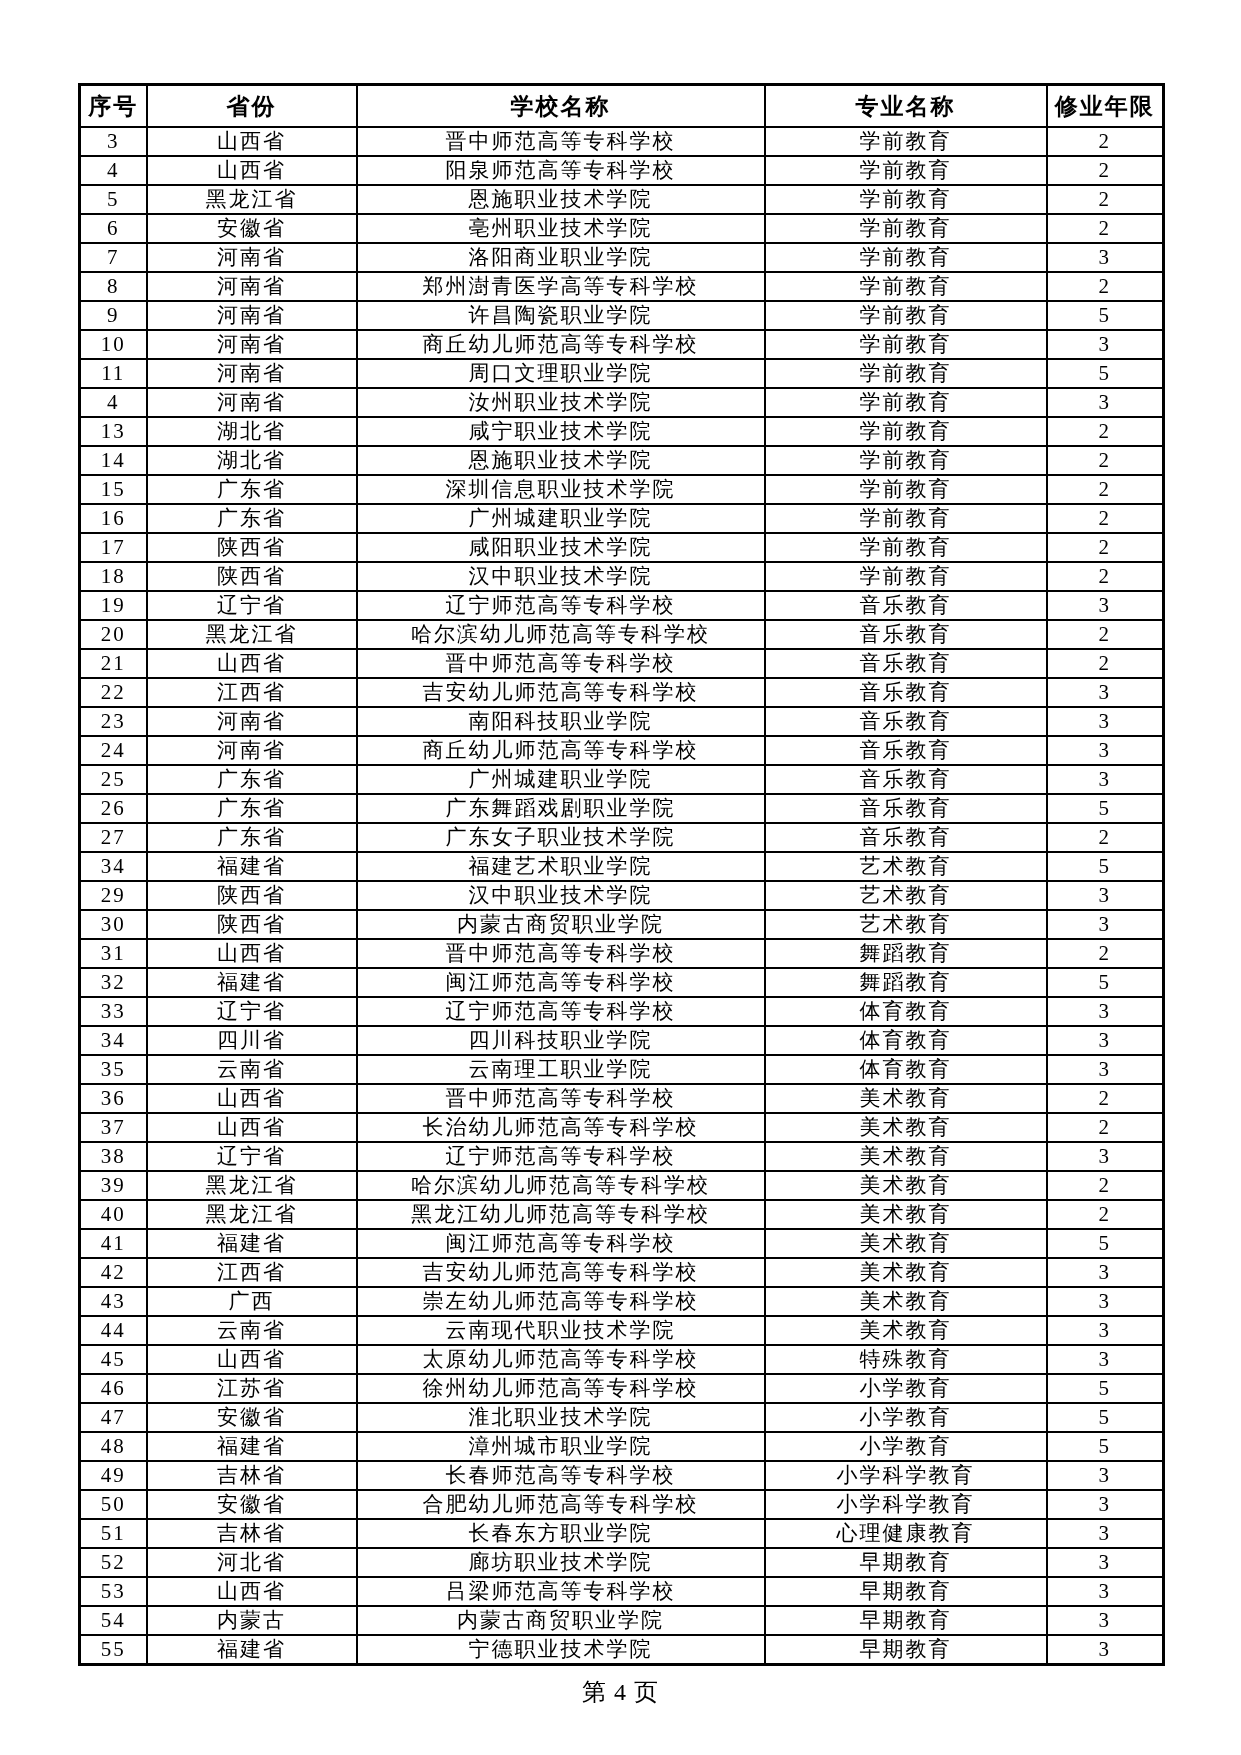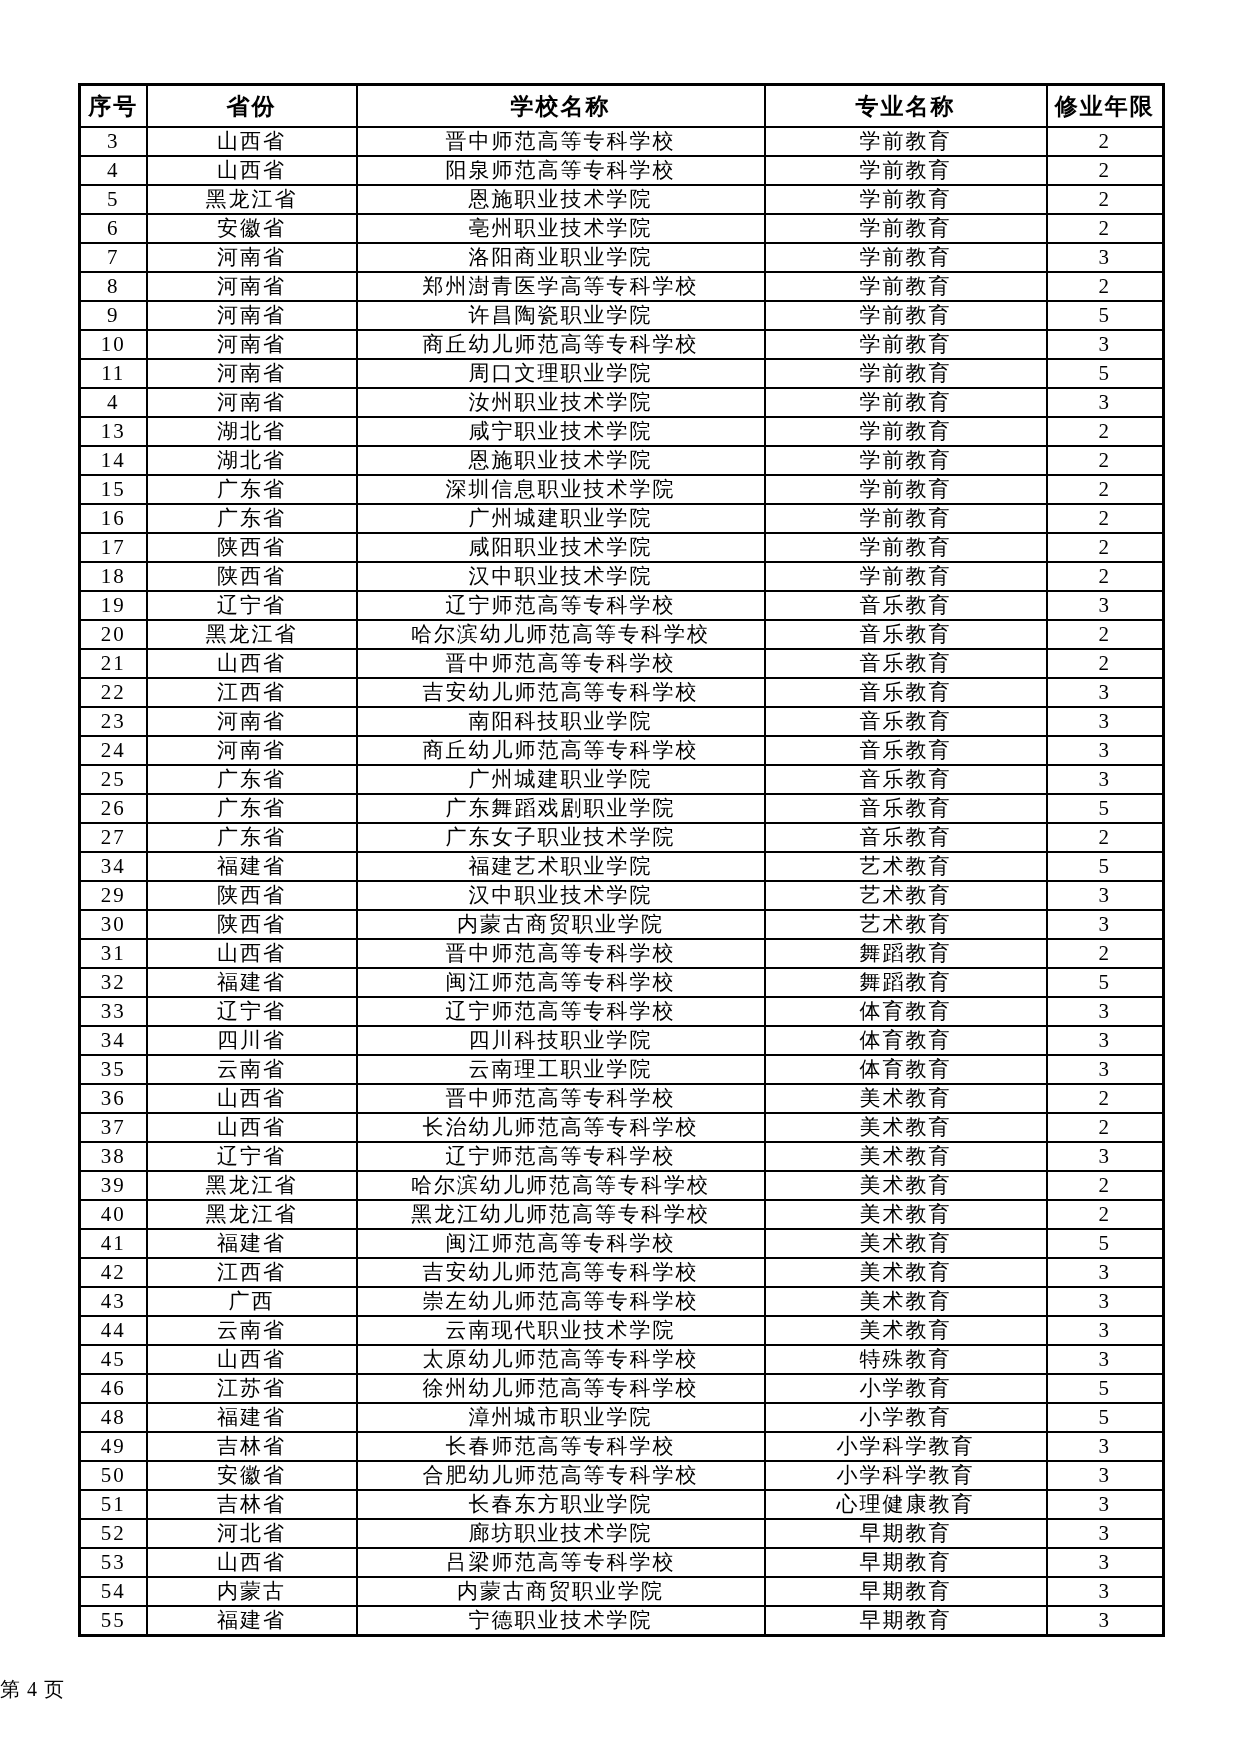--- a/index.html
+++ b/index.html
@@ -59,21 +59,22 @@
   .col-index  { width: 67px;  }
   .col-prov   { width: 210px; }
   .col-school { width: 408px; }
   .col-major  { width: 282px; }
   .col-years  { width: 117px; }
   .footer {
     position: absolute;
     left: 0;
     top: 1676px;
     width: 1241px;
-    font-size: 20px;
+    text-align: center;
+    font-size: 24px;
     letter-spacing: 1px;
   }
 </style>
 </head>
 <body>
 
 <div class="page">
 
   <table class="doc-table">
     <colgroup>
@@ -395,20 +396,27 @@
           <td class="num-cell">3</td>
         </tr>
         <tr>
           <td class="num-cell">46</td>
           <td>江苏省</td>
           <td>徐州幼儿师范高等专科学校</td>
           <td>小学教育</td>
           <td class="num-cell">5</td>
         </tr>
         <tr>
+          <td class="num-cell">47</td>
+          <td>安徽省</td>
+          <td>淮北职业技术学院</td>
+          <td>小学教育</td>
+          <td class="num-cell">5</td>
+        </tr>
+        <tr>
           <td class="num-cell">48</td>
           <td>福建省</td>
           <td>漳州城市职业学院</td>
           <td>小学教育</td>
           <td class="num-cell">5</td>
         </tr>
         <tr>
           <td class="num-cell">49</td>
           <td>吉林省</td>
           <td>长春师范高等专科学校</td>

